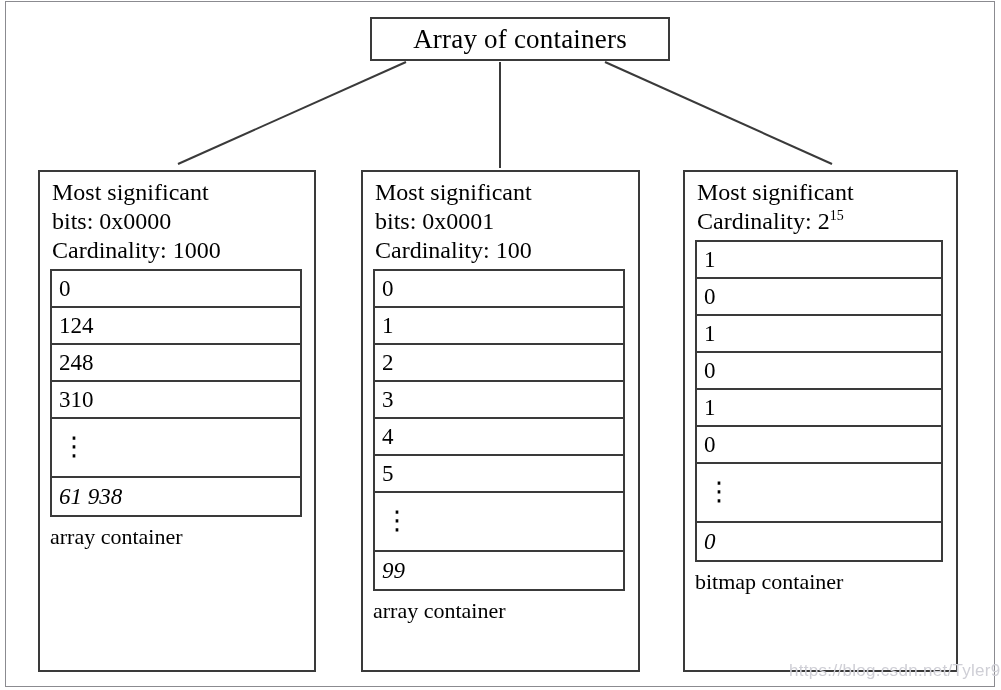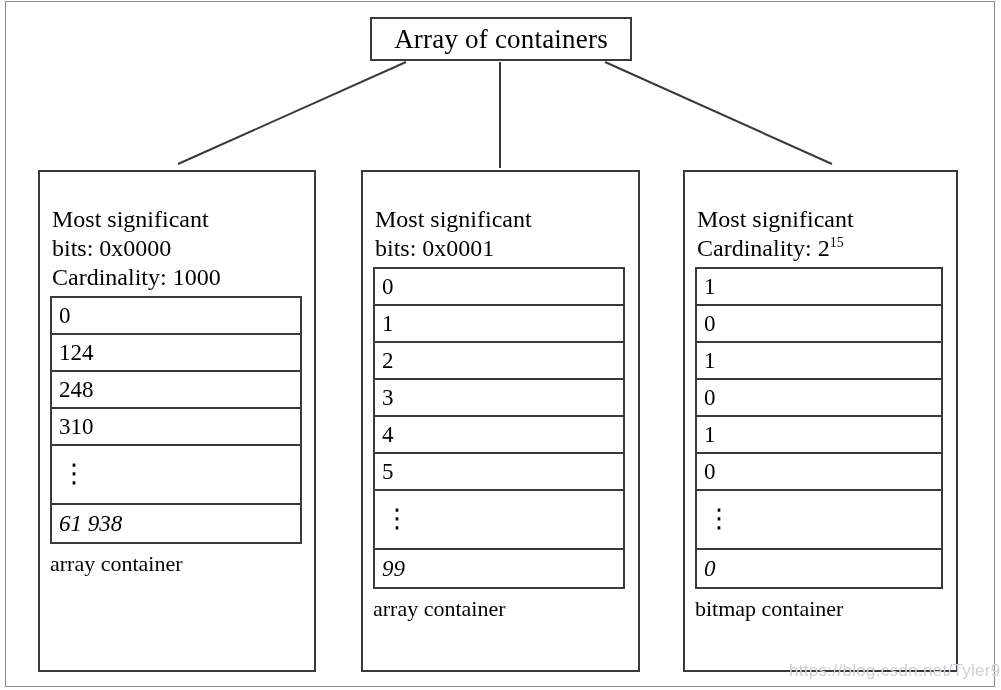--- a/index.html
+++ b/index.html
@@ -30,21 +30,21 @@
     border: 1px solid #8b8b90;
     box-sizing: border-box;
     pointer-events: none;
   }
 
   
   #root-box {
     position: absolute;
     left: 370px;
     top: 17px;
-    width: 262px;
+    width: 300px;
     height: 44px;
     border: 2px solid #3a3a3a;
     box-sizing: border-box;
     display: flex;
     align-items: center;
     justify-content: center;
     background: #ffffff;
   }
   #root-box .root-label {
     font-size: 27px;
@@ -74,21 +74,20 @@
   }
   #container-0 { left: 38px;  width: 278px; height: 502px; }
   #container-1 { left: 361px; width: 279px; height: 502px; }
   #container-2 { left: 683px; width: 275px; height: 502px; }
 
   .container-header {
     font-size: 24px;
     line-height: 29px;
     padding-left: 2px;
     white-space: nowrap;
-    margin-top: 27px;
   }
   .container-header .hdr-line { display: block; }
   .sup {
     font-size: 14px;
     vertical-align: super;
     line-height: 0;
   }
 
   
   .cells {
@@ -179,20 +178,21 @@
       </div>
       <div class="cell">61 938</div>
     </div>
     <div class="container-footer">array container</div>
   </div>
 
   <div class="container-box" id="container-1">
     <div class="container-header">
       <span class="hdr-line">Most significant</span>
       <span class="hdr-line">bits: 0x0001</span>
+      <span class="hdr-line">Cardinality: 100</span>
     </div>
     <div class="cells">
       <div class="cell">0</div>
       <div class="cell">1</div>
       <div class="cell">2</div>
       <div class="cell">3</div>
       <div class="cell">4</div>
       <div class="cell">5</div>
       <div class="cell ellipsis">
         <span class="vdots">⋮</span>

